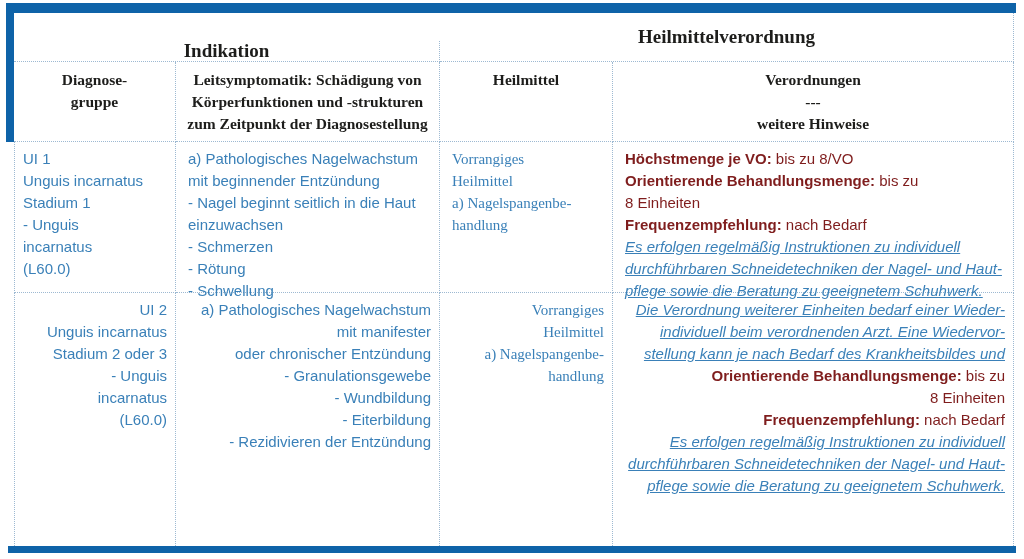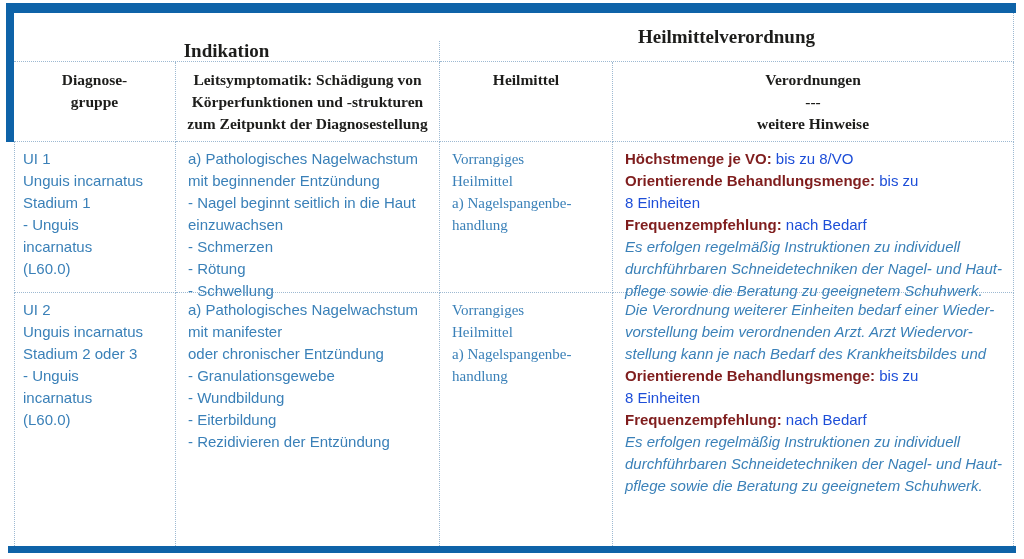--- a/index.html
+++ b/index.html
@@ -56,31 +56,31 @@
   
   .bcell {
     padding: 6px 8px 0 12px;
     font-size: 15px;
     line-height: 22px;
     color: #3a80b8;
     white-space: pre-line;
   }
   .bcell.c1 { padding-left: 8px; }
   .row3 { grid-row: 3; }
-  .row4 { grid-row: 4; }
+  .row4 { grid-row: 4; text-align: right; }
   .c1 { grid-column: 1; }
   .c2 { grid-column: 2; }
   .c3 { grid-column: 3; font-family: Liberation Serif, serif; }
   .c4 { grid-column: 4; }
 
   .vo-cell { white-space: normal; }
   .vo-line { white-space: pre-wrap; }
   .seg-b { font-weight: bold; color: #7f1d1d; }
-  .seg-r { color: #1d4ed8; }
-  .seg-i { font-style: italic; color: #3a80b8; }
+  .seg-r { color: #7f1d1d; }
+  .seg-i { font-style: italic; color: #3a80b8; text-decoration: underline; }
 </style>
 </head>
 <body>
 
 <div class="page">
 
   <div class="bar bar-top"></div>
   <div class="bar bar-left"></div>
   <div class="bar bar-bottom"></div>
 
@@ -138,21 +138,21 @@
 - Granulationsgewebe
 - Wundbildung
 - Eiterbildung
 - Rezidivieren der Entzündung</div>
     <div class="cell bcell row4 c3 b-r">Vorrangiges
 Heilmittel
 a) Nagelspangenbe-
 handlung</div>
     <div class="cell bcell vo-cell row4 c4 b-r">
         <div class="vo-line"><span class="seg-i">Die Verordnung weiterer Einheiten bedarf einer Wieder-</span></div>
-        <div class="vo-line"><span class="seg-i">vorstellung beim verordnenden Arzt. Arzt Wiedervor-</span></div>
+        <div class="vo-line"><span class="seg-i">individuell beim verordnenden Arzt. Eine Wiedervor-</span></div>
         <div class="vo-line"><span class="seg-i">stellung kann je nach Bedarf des Krankheitsbildes und</span></div>
         <div class="vo-line"><span class="seg-b">Orientierende Behandlungsmenge:</span><span class="seg-r"> bis zu</span></div>
         <div class="vo-line"><span class="seg-r">8 Einheiten</span></div>
         <div class="vo-line"><span class="seg-b">Frequenzempfehlung:</span><span class="seg-r"> nach Bedarf</span></div>
         <div class="vo-line"><span class="seg-i">Es erfolgen regelmäßig Instruktionen zu individuell</span></div>
         <div class="vo-line"><span class="seg-i">durchführbaren Schneidetechniken der Nagel- und Haut-</span></div>
         <div class="vo-line"><span class="seg-i">pflege sowie die Beratung zu geeignetem Schuhwerk.</span></div>
       </div>
 
   </div>

